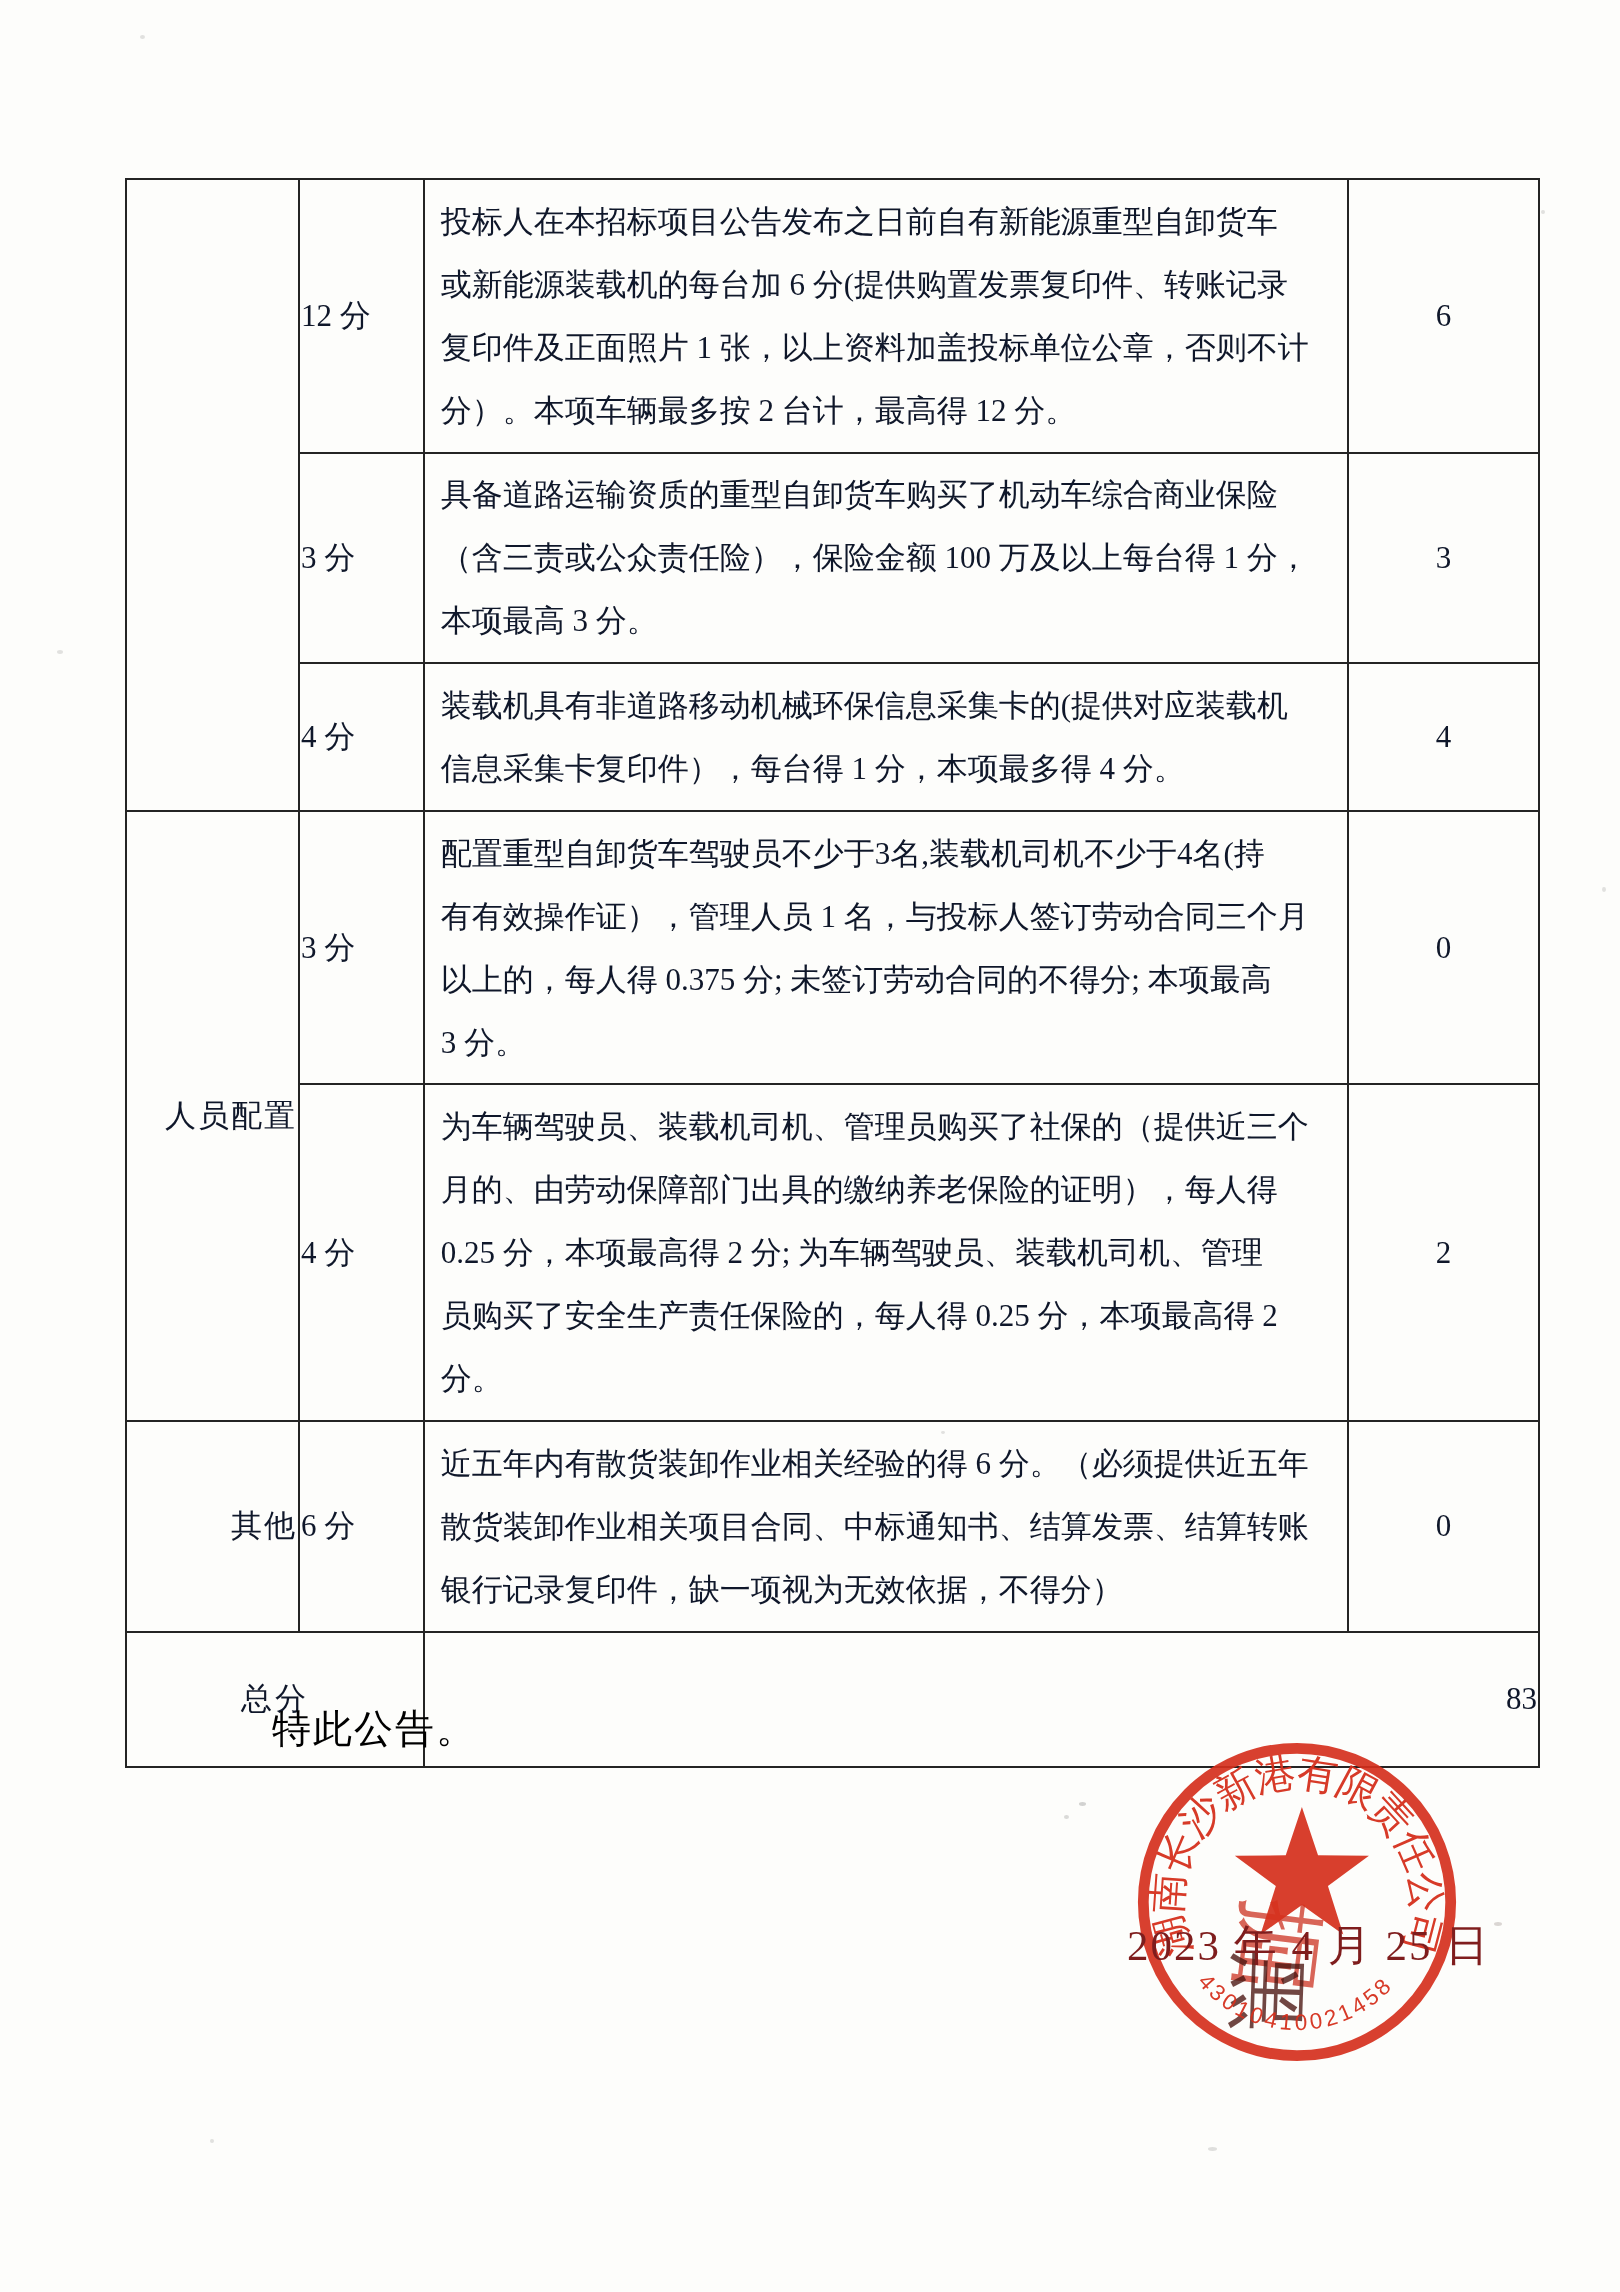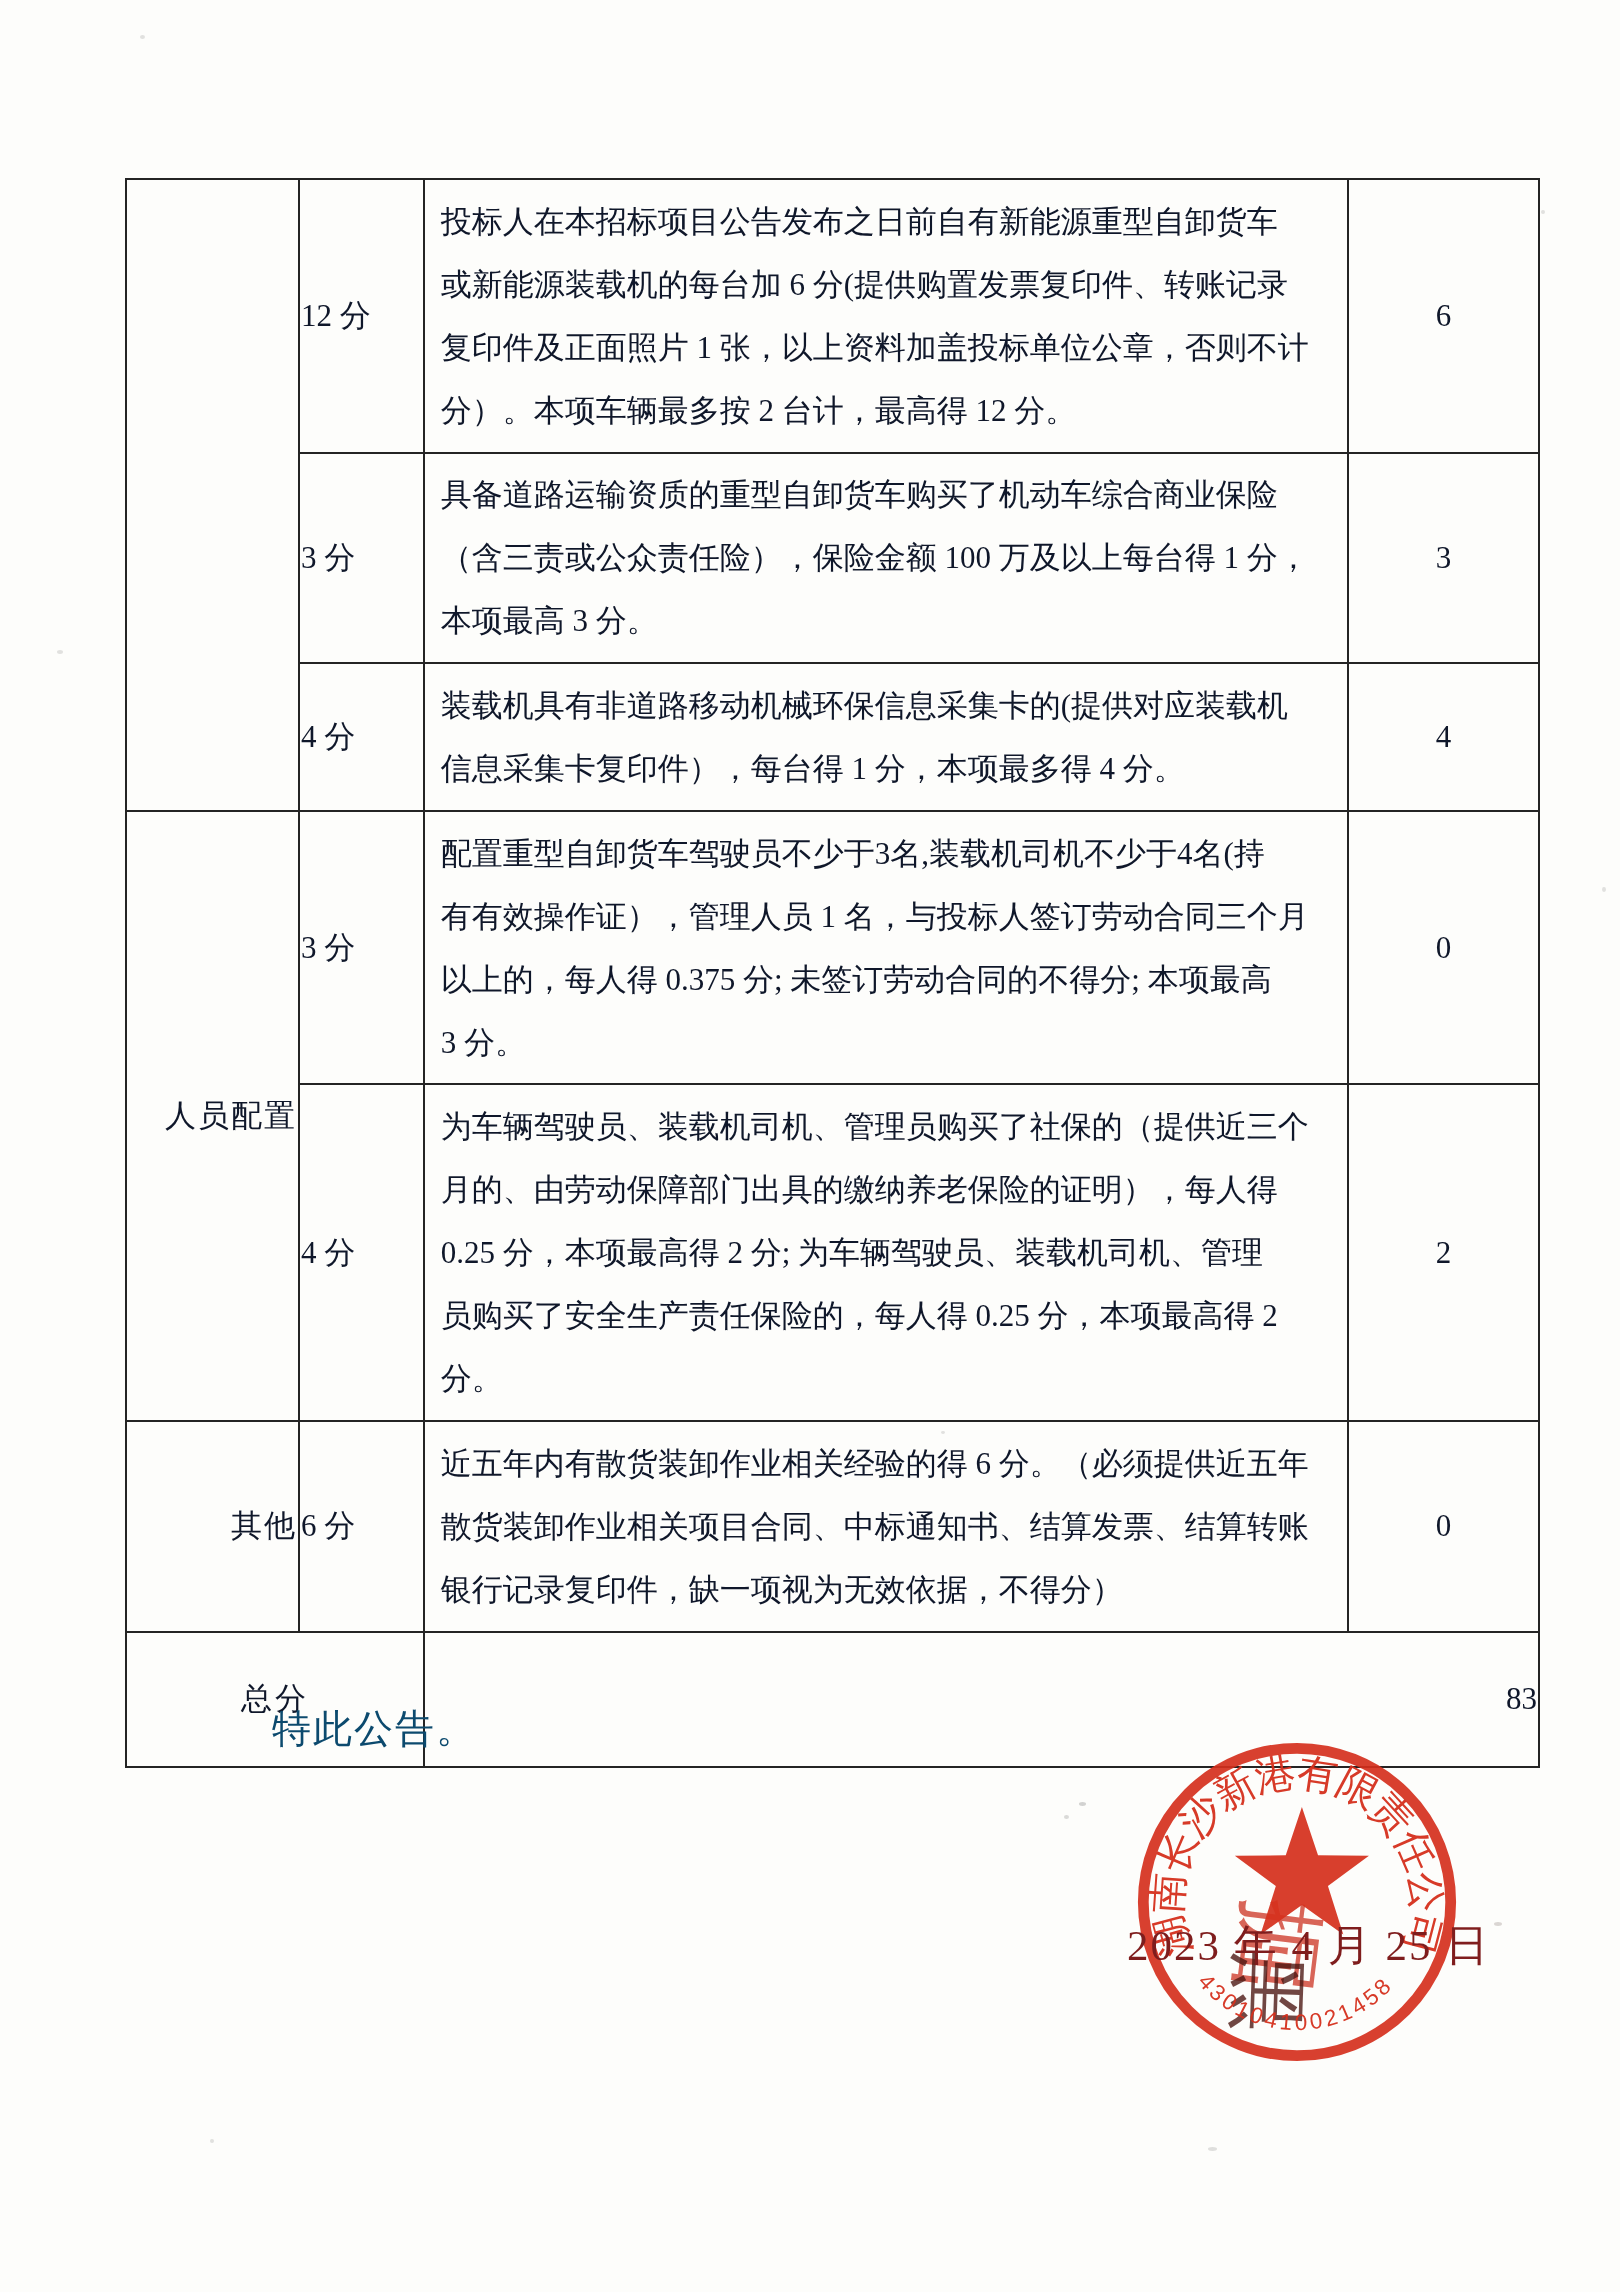--- a/index.html
+++ b/index.html
@@ -35,21 +35,21 @@
   td.desc .t{ white-space:pre-line; line-height:63px; text-align:justify;}
   td.score-val{ text-align:center; font-size:33px;}
   td.total-label{ text-align:center; font-size:34px; letter-spacing:2.9px;}
   td.total-val{ text-align:right; font-size:35px;}
   tr.r1{height:265px;} tr.r2{height:197px;} tr.r3{height:138px;}
   tr.r4{height:258px;} tr.r5{height:308px;} tr.r6{height:203px;}
   tr.r7{height:135px;}
   
   .notice{
     position:absolute;left:272px;top:1702px;
-    font-size:39px;letter-spacing:2px;color:#0c4a6e;
+    font-size:39px;letter-spacing:2px;color:#000000;
   }
   
   .seal{position:absolute;left:1111px;top:1716px;width:372px;height:372px;}
   .date{
     position:absolute;left:1127px;top:1917px;
     font-size:43px;color:#7f1d1d;letter-spacing:2px;
     white-space:nowrap;
   }
 </style>
 </head>

